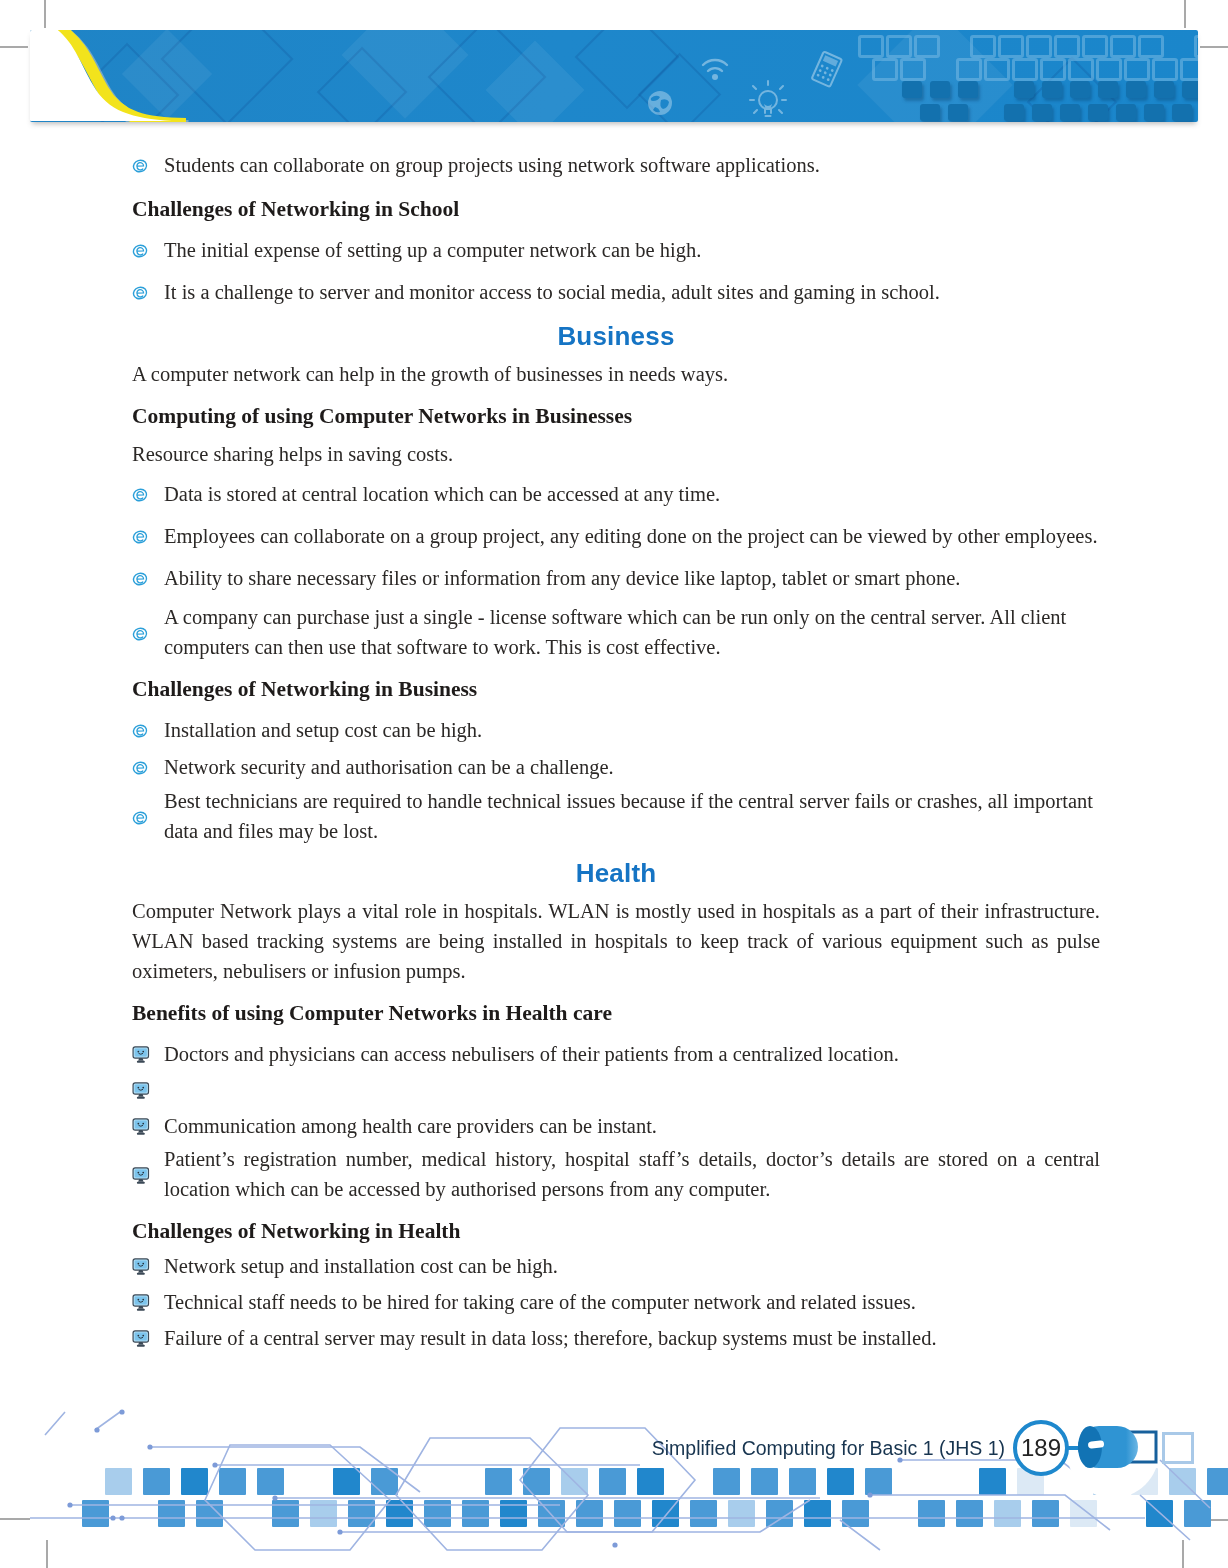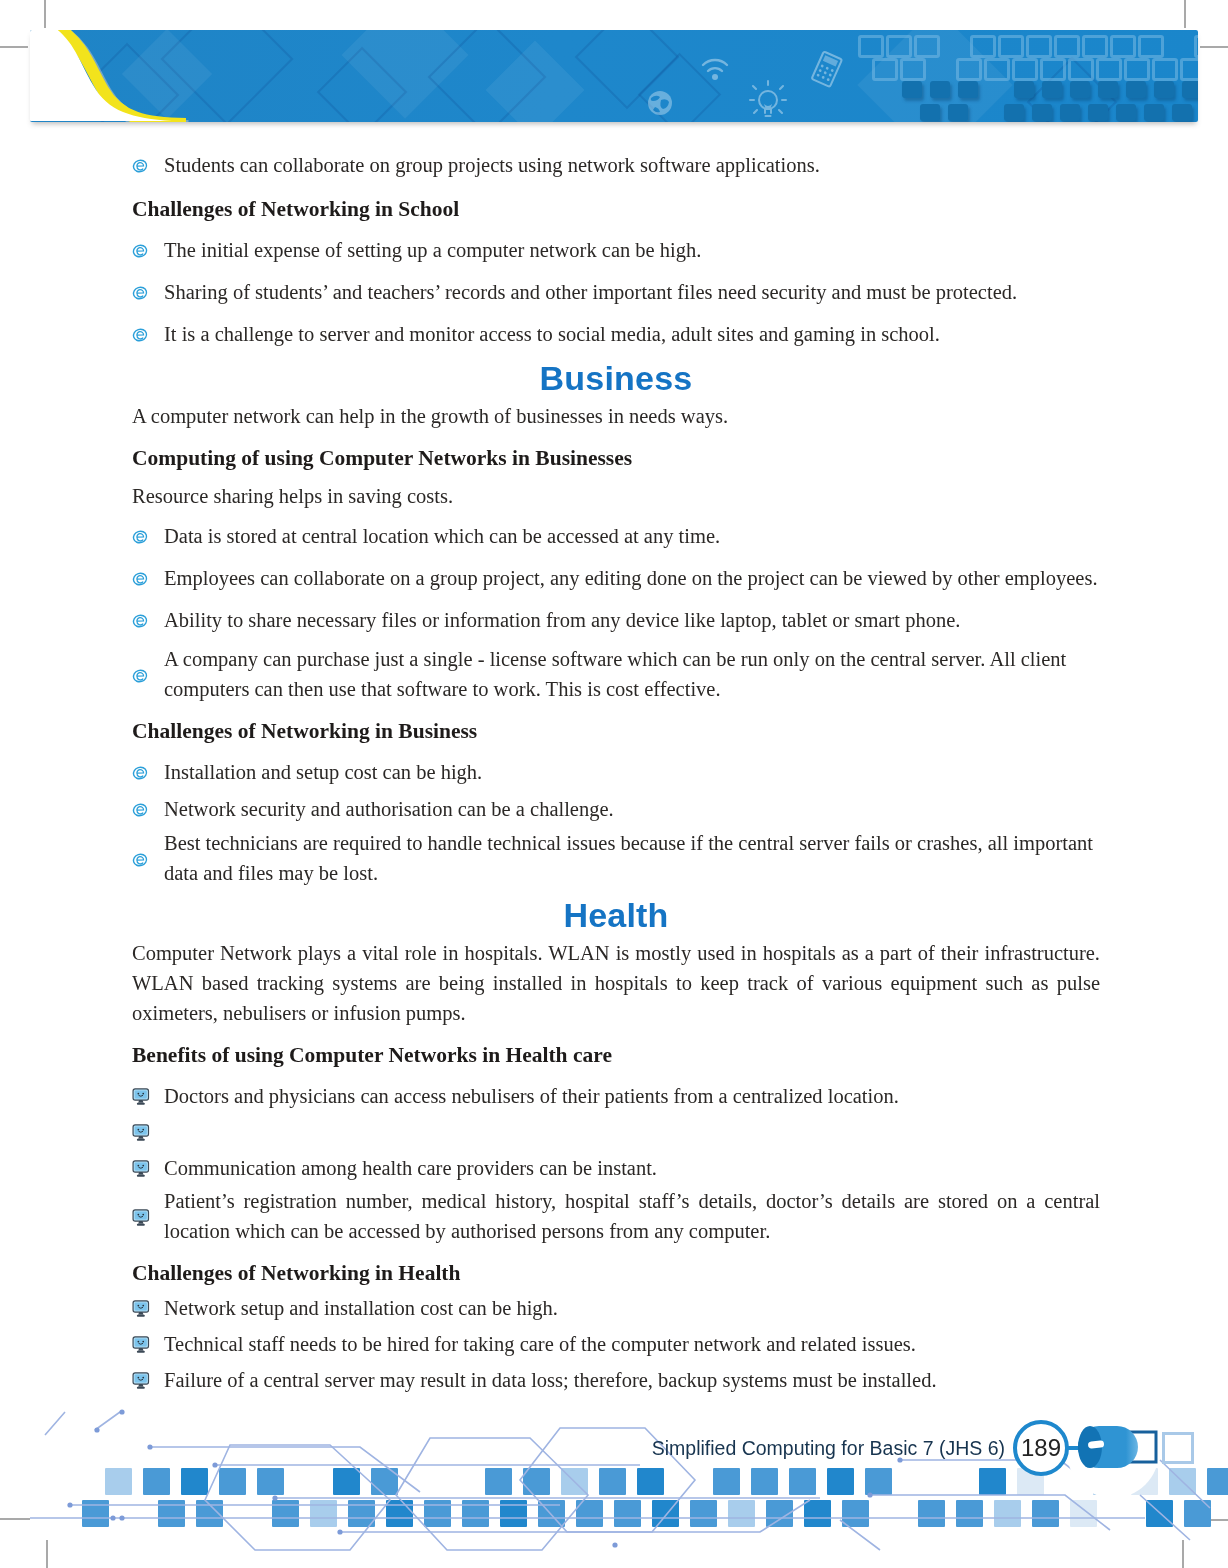--- a/index.html
+++ b/index.html
@@ -31,21 +31,21 @@
   .blk{position:relative;}
   .paragraph{margin:6px 0;}
   .paragraph.justify{text-align:justify;}
   .subheading{
     font-weight:bold;font-size:21.5px;line-height:26px;
     margin:14px 0 10px 0;color:#1e1b1a;
   }
   .subheading.snug{margin-bottom:4px;}
   .section-heading{
     font-family:"Liberation Sans", sans-serif;font-weight:bold;
-    font-size:34px;line-height:31px;color:#1574c4;text-align:center;
+    font-size:26px;line-height:31px;color:#1574c4;text-align:center;
     margin:12px 0 7px 0;letter-spacing:.2px;
   }
   .bullet-swirl,.bullet-monitor{display:flex;align-items:center;font-family:Liberation Serif, serif;}
   .bullet-swirl{margin:7px 0;}
   .bullet-swirl.tight{margin:2px 0;}
   .bullet-monitor{margin:1px 0;}
   .bullet-ic{flex:0 0 32px;padding-top:5px;}
   .bullet-text{flex:1;}
   .bullet-monitor .bullet-text{}
   .justify .bullet-text, .bullet-text.justify{text-align:justify;}
@@ -203,31 +203,20 @@
     <div class="blk bullet-swirl">
       <span class="bullet-ic">
   <svg width="16" height="16" viewBox="0 0 15 15" aria-hidden="true">
     <g fill="none" stroke="#2b9fd9" stroke-linecap="round">
       <ellipse cx="7.5" cy="7.5" rx="6.2" ry="5.3" stroke-width="1.3" transform="rotate(-18 7.5 7.5)"></ellipse>
       <path d="M4.7,8.2 A3.1,3.1 0 1 1 10.8,7.3 L4.7,7.7 A3.2,3.2 0 0 0 10.1,10.3" stroke-width="1.2"></path>
     </g>
   </svg>
 </span>
       <span class="bullet-text">The initial expense of setting up a computer network can be high.</span>
-    </div>
-    <div class="blk bullet-swirl">
-      <span class="bullet-ic">
-  <svg width="16" height="16" viewBox="0 0 15 15" aria-hidden="true">
-    <g fill="none" stroke="#2b9fd9" stroke-linecap="round">
-      <ellipse cx="7.5" cy="7.5" rx="6.2" ry="5.3" stroke-width="1.3" transform="rotate(-18 7.5 7.5)"></ellipse>
-      <path d="M4.7,8.2 A3.1,3.1 0 1 1 10.8,7.3 L4.7,7.7 A3.2,3.2 0 0 0 10.1,10.3" stroke-width="1.2"></path>
-    </g>
-  </svg>
-</span>
-      <span class="bullet-text">Sharing of students’ and teachers’ records and other important files need security and must be protected.</span>
     </div>
     <div class="blk bullet-swirl">
       <span class="bullet-ic">
   <svg width="16" height="16" viewBox="0 0 15 15" aria-hidden="true">
     <g fill="none" stroke="#2b9fd9" stroke-linecap="round">
       <ellipse cx="7.5" cy="7.5" rx="6.2" ry="5.3" stroke-width="1.3" transform="rotate(-18 7.5 7.5)"></ellipse>
       <path d="M4.7,8.2 A3.1,3.1 0 1 1 10.8,7.3 L4.7,7.7 A3.2,3.2 0 0 0 10.1,10.3" stroke-width="1.2"></path>
     </g>
   </svg>
 </span>
@@ -496,21 +485,21 @@
       <circle cx="70" cy="105" r="2.6"></circle>
         <circle cx="113" cy="118" r="2.6"></circle>
         <circle cx="122" cy="118" r="2.6"></circle>
       <circle cx="615" cy="145" r="2.6"></circle>
         <circle cx="870" cy="95" r="2.6"></circle>
         <circle cx="900" cy="60" r="2.6"></circle>
     </g>
   </svg>
 </div>
 <div class="halo"></div>
-<div class="book-title">Simplified Computing for Basic 7 (JHS 6)</div>
+<div class="book-title">Simplified Computing for Basic 1 (JHS 1)</div>
 <div class="connector"></div>
 <div class="outl-sq"></div>
 <div class="page-badge">
   <span>189</span>
 </div>
 <div class="mouse-wrap">
   <svg width="96" height="48" viewBox="0 0 96 48">
     <defs>
       <linearGradient id="mbody" x1="0" y1="0" x2="1" y2="0">
         <stop offset="0" stop-color="#1470b0"></stop>

